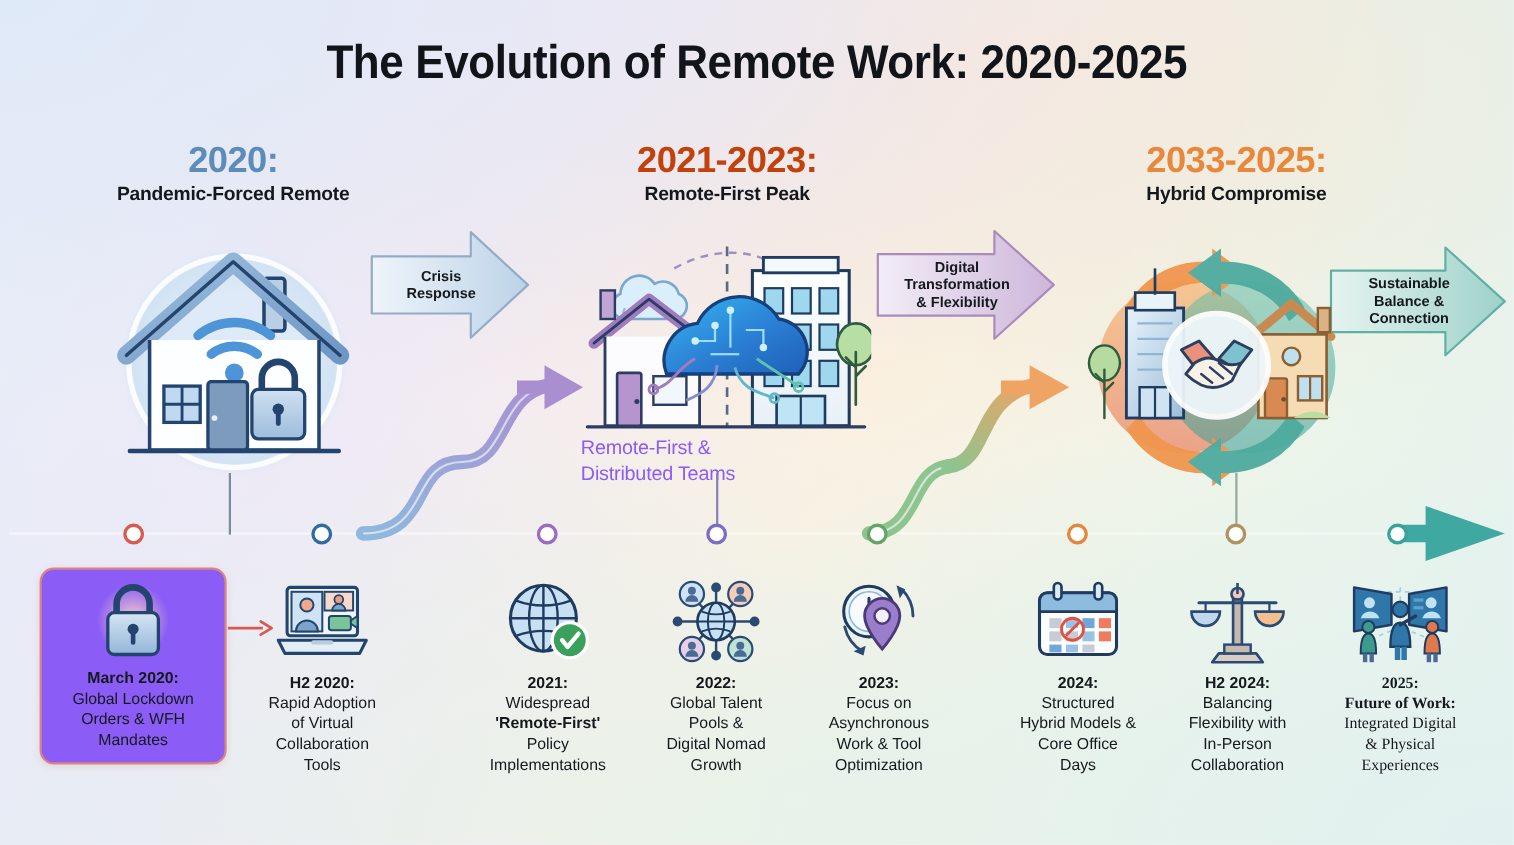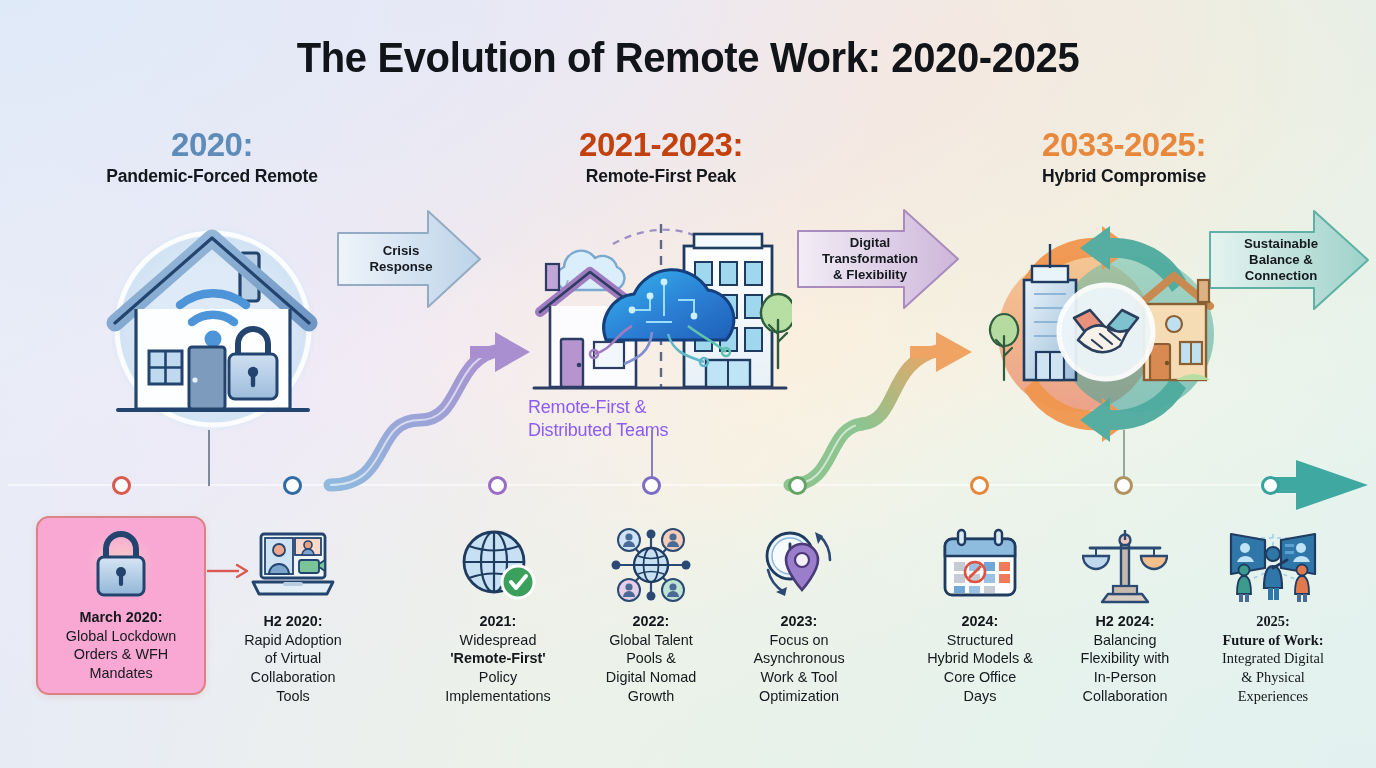--- a/index.html
+++ b/index.html
@@ -59,21 +59,21 @@
 
   
   #timeline{position:absolute;left:0;top:300px;width:1376px;height:230px;}
 
   
   .ms{position:absolute;text-align:center;}
   .ms .ic{height:86px;display:flex;align-items:center;justify-content:center;}
   .ms .tx{font-size:14.4px;color:#15191d;line-height:1.30;margin-top:4px;}
   .ms .tx b{font-weight:700;}
   #ms0{left:36px;top:516px;width:170px;
-       background:#f9a8d4;border:2px solid #d98383;border-radius:13px;
+       background:#8b5cf6;border:2px solid #d98383;border-radius:13px;
        box-shadow:0 2px 7px rgba(190,120,120,.17);padding:6px 4px 10px;box-sizing:border-box;}
   #ms0 .ic{height:80px;}
   .redarrow{position:absolute;left:207px;top:562px;}
 
   .dot-stem{position:absolute;width:2px;background:#7d8a99;}
 </style>
 </head>
 <body>
 
 <div id="stage">
@@ -114,21 +114,21 @@
         <linearGradient id="cg1" x1="0" y1="0" x2="1" y2="0">
           <stop offset="0" stop-color="#f2edf6"></stop>
             <stop offset="1" stop-color="#cdb6da"></stop>
         </linearGradient>
       </defs>
       <path d="M2,26 L108,26 L108,5 L162,54 L108,103 L108,82 L2,82 Z" fill="url(#cg1)" stroke="#a98cbd" stroke-width="2" stroke-linejoin="round"></path>
     </svg>
     <div class="lbl">Digital<br>Transformation<br>&amp; Flexibility</div>
   </div>
 
-  <div class="chev" id="cv2" style="left:1208px;top:206px;width:162px;height:108px;">
+  <div class="chev" id="cv2" style="left:1208px;top:220px;width:162px;height:108px;">
     <svg width="162" height="108" viewBox="0 0 162 108">
       <defs>
         <linearGradient id="cg2" x1="0" y1="0" x2="1" y2="0">
           <stop offset="0" stop-color="#e5f3f0"></stop>
             <stop offset="1" stop-color="#9ed2c9"></stop>
         </linearGradient>
       </defs>
       <path d="M2,26 L106,26 L106,5 L160,54 L106,103 L106,82 L2,82 Z" fill="url(#cg2)" stroke="#5fb1a5" stroke-width="2" stroke-linejoin="round"></path>
     </svg>
     <div class="lbl">Sustainable<br>Balance &amp;<br>Connection</div>

